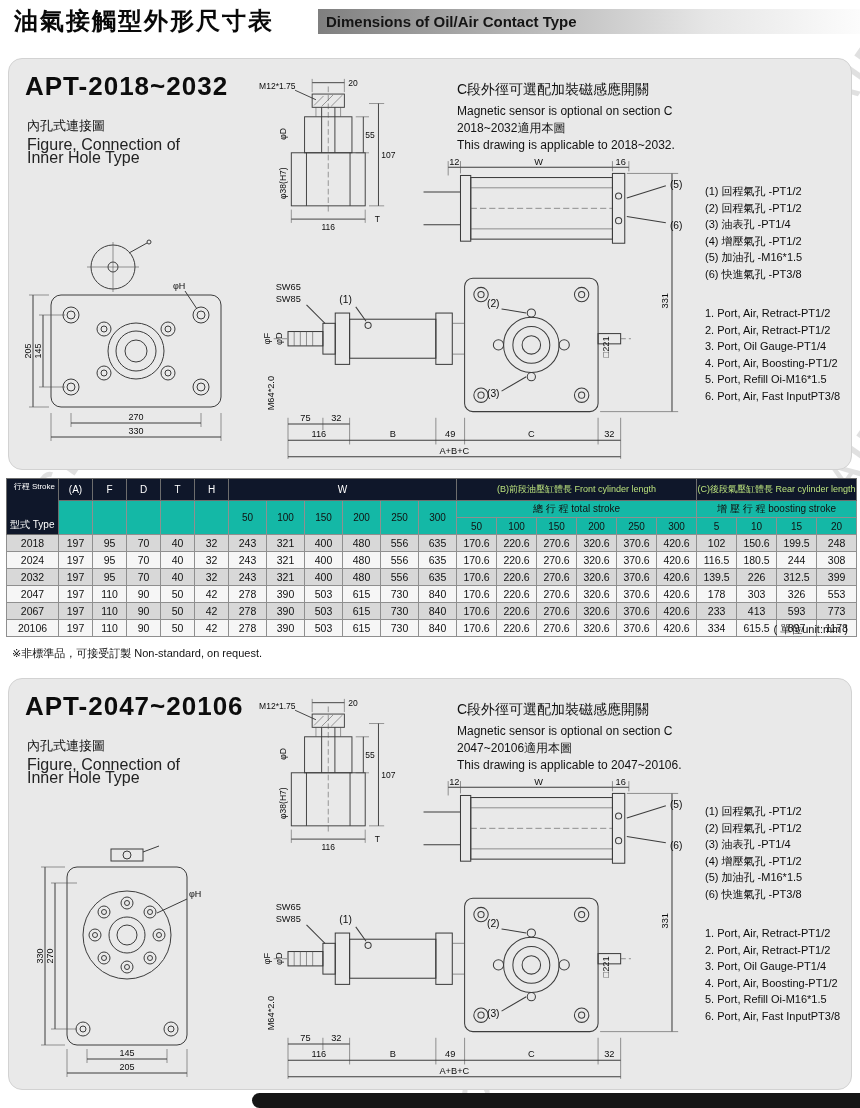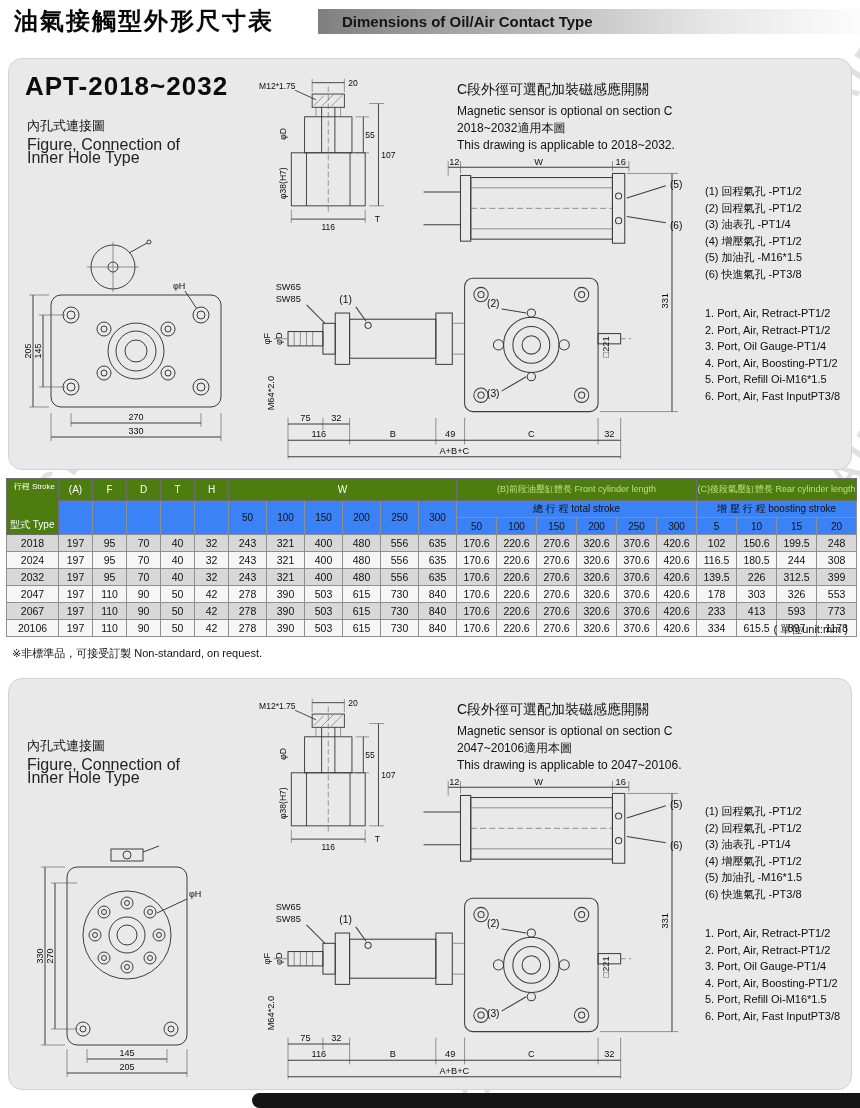--- a/index.html
+++ b/index.html
@@ -6,21 +6,21 @@
   html,body{background:#fff}
   body{font-family:"Liberation Sans","DejaVu Sans",sans-serif;color:#111}
   #page{position:relative;width:860px;height:1108px;background:#fff;overflow:hidden}
 
   .wm{position:absolute;transform:rotate(-55deg);font-size:38px;font-weight:bold;letter-spacing:6px;
       color:rgba(130,130,130,.25);white-space:nowrap;pointer-events:none;z-index:1}
 
   .hdr-zh{position:absolute;left:14px;top:5px;font-size:24px;font-weight:bold;letter-spacing:2px;color:#090909;z-index:3}
   .hdr-strip{position:absolute;left:318px;top:9px;width:542px;height:25px;z-index:2;
       background:linear-gradient(90deg,#7f7f7f,#b3b3b3 35%,#e6e6e6 72%,#fcfcfc);display:flex;align-items:center}
-  .hdr-en{font-size:15px;font-weight:bold;color:#151515;padding-left:24px}
+  .hdr-en{font-size:15px;font-weight:bold;color:#151515;padding-left:8px}
 
   .panel{position:absolute;left:8px;width:844px;height:412px;background:#e9e9e9;border:1px solid #d2d2d2;border-radius:14px;z-index:2}
   #panel1{top:58px}
   #panel2{top:678px}
   .model{position:absolute;left:16px;top:12px;font-size:26px;font-weight:bold;letter-spacing:1px;color:#0c0c0c}
   .figure{position:absolute;left:18px;top:58px}
   .figure .zh{font-size:13px;margin-bottom:3px}
   .figure .en{font-size:16px;line-height:13px;color:#222}
   .note{position:absolute;left:448px;top:22px}
   .note .zh1{font-size:14px;margin-bottom:4px}
@@ -31,23 +31,23 @@
 
   svg.draw{position:absolute}
   .lines{fill:none;stroke:#3c3c3c;stroke-width:1}
   .lines .thin{stroke-width:.6;stroke:#555}
   svg.draw text{fill:#0d0d0d;font-size:9px;font-family:"Liberation Sans",sans-serif}
   svg.draw text.co{font-size:10px}
 
   .table-wrap{position:absolute;left:6px;top:478px;width:848px;z-index:2}
   table{border-collapse:collapse;width:848px;table-layout:fixed}
   th,td{border:1px solid #8f8f8f;text-align:center;padding:0;overflow:hidden;white-space:nowrap}
-  thead tr.dark th{background:#4d7c0f;color:#fff;font-size:10px;font-weight:normal;height:22px;border-color:#6d6d6d}
+  thead tr.dark th{background:#0f172a;color:#fff;font-size:10px;font-weight:normal;height:22px;border-color:#6d6d6d}
   thead tr.dark th.grp{color:#b9e07c;font-size:9px}
-  thead tr.light th{background:#3b82f6;color:#111;font-size:10px;font-weight:normal;height:17px}
+  thead tr.light th{background:#14b8a6;color:#111;font-size:10px;font-weight:normal;height:17px}
   tbody td{font-size:10.5px;height:17px;background:#f6f6f6}
   tbody tr:nth-child(odd) td{background:#d8d8d8}
   .corner{position:relative;background-image:linear-gradient(to bottom right,transparent 48.8%,#9a9a9a 48.8%,#9a9a9a 51.2%,transparent 51.2%)}
   .corner .ctop{position:absolute;top:2px;right:3px;font-size:8px}
   .corner .cbot{position:absolute;bottom:2px;left:3px;font-size:10px}
 
   .footnote{position:absolute;top:646px;left:12px;font-size:11px;z-index:2}
   .unitnote{position:absolute;top:622px;right:12px;font-size:11px;z-index:2}
   .bottombar{position:absolute;left:252px;top:1093px;width:608px;height:15px;background:#151515;border-radius:8px 0 0 8px;z-index:2}
 </style>
@@ -497,20 +497,21 @@
             <td>1178</td>
           </tr>
         </tbody>
     </table>
   </div>
 
   <div class="footnote">※非標準品，可接受訂製  Non-standard, on request.</div>
   <div class="unitnote">( 單位unit:mm )</div>
 
   <div class="panel" id="panel2">
+    <div class="model">APT-2047~20106</div>
     <div class="figure">
       <div class="zh">內孔式連接圖</div>
       <div class="en">Figure, Connection of</div>
       <div class="en">Inner Hole Type</div>
     </div>
     <div class="note">
       <div class="zh1">C段外徑可選配加裝磁感應開關</div>
       <div class="l">Magnetic sensor is optional on section C</div>
       <div class="l">2047~20106適用本圖</div>
       <div class="l">This drawing is applicable to 2047~20106.</div>

